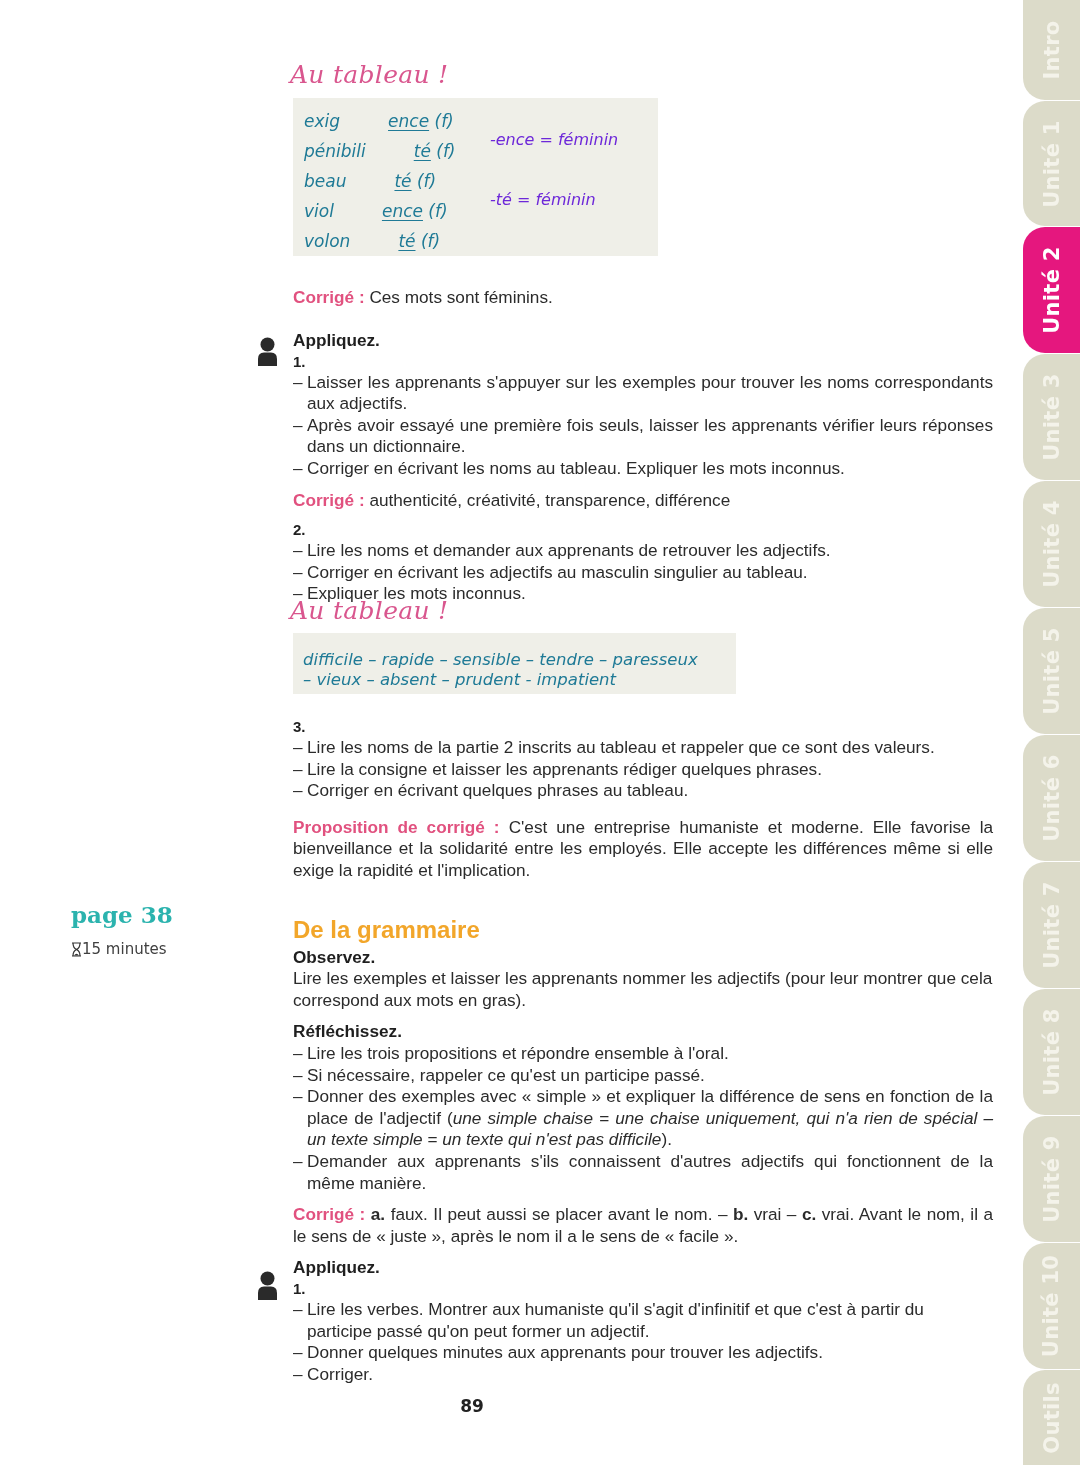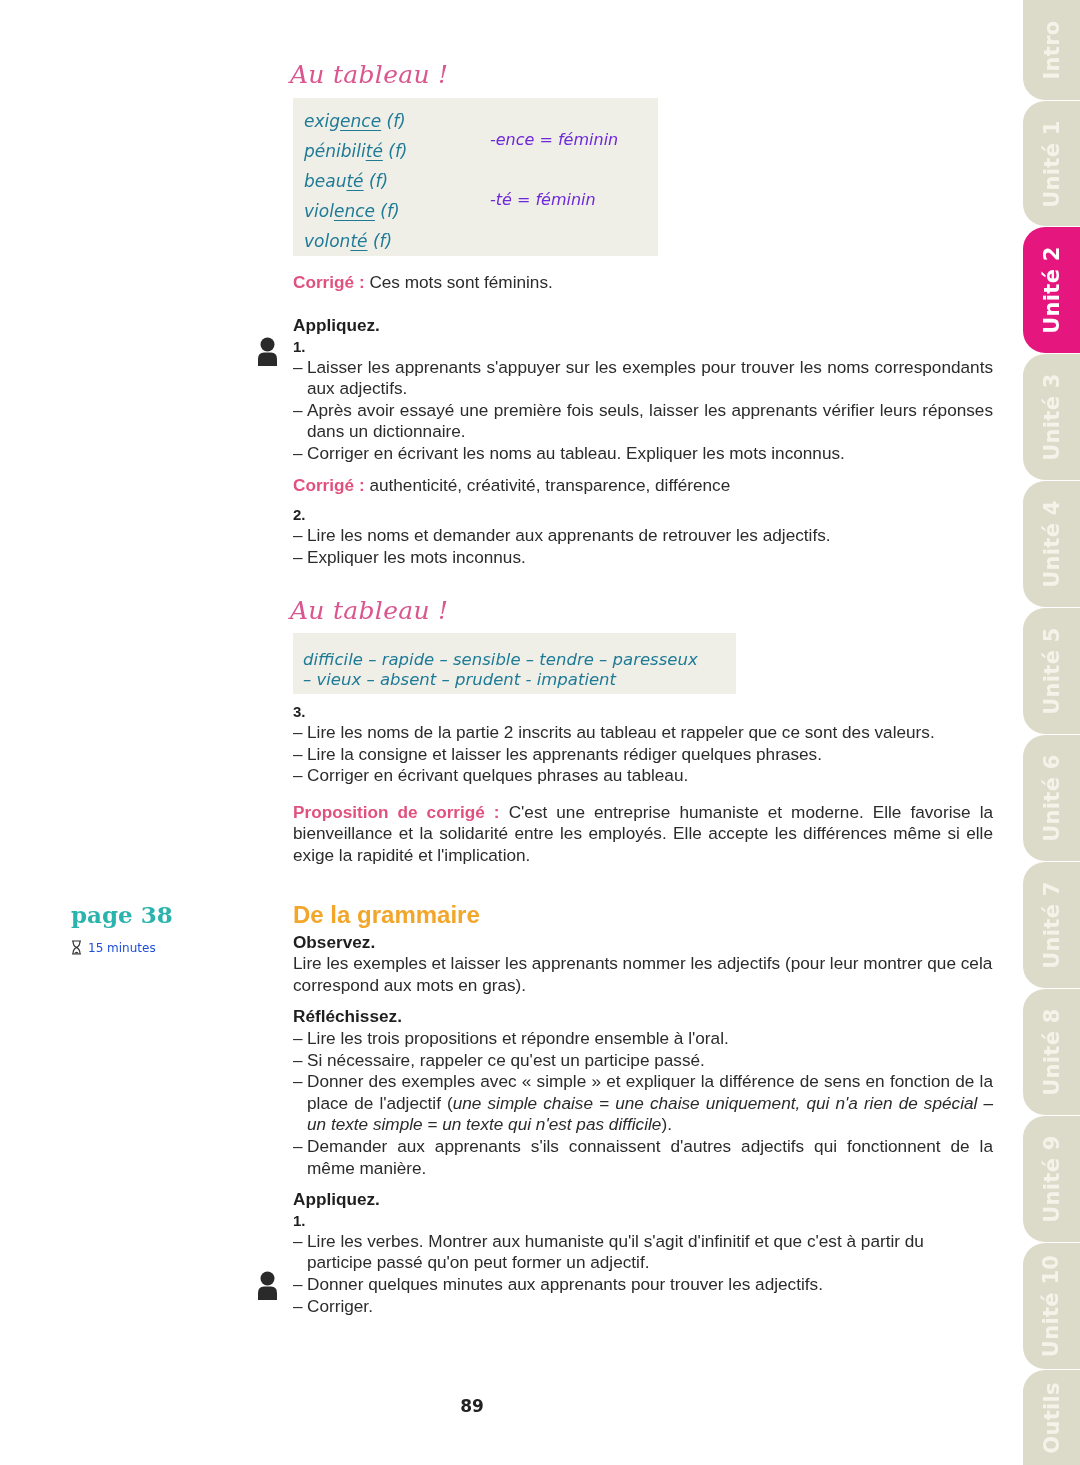--- a/index.html
+++ b/index.html
@@ -10,29 +10,29 @@
 
   
   .tabs { position: absolute; right: 0; top: 0; width: 57px; height: 1465px; }
   .tab { position: absolute; right: 0; width: 57px; background: #dcdbc9; border-radius: 22px 0 0 22px; display: flex; align-items: center; justify-content: center; }
   .tab.active { background: #e5177e; }
   .tab-label { transform: rotate(-90deg); white-space: nowrap; font-family: "DejaVu Sans", sans-serif; font-weight: bold; font-size: 21px; color: #ffffff; letter-spacing: 0.3px; }
   .tab:not(.active) .tab-label { color: #f4f3ea; }
 
   
   .margin-page { position: absolute; left: 71px; top: 901px; font-family: "DejaVu Serif", serif; font-weight: bold; font-size: 23px; color: #2bb3ae; }
-  .margin-time { position: absolute; left: 71px; top: 940px; font-family: "DejaVu Sans", sans-serif; font-size: 12px; color: #1d4ed8; display: flex; align-items: center; gap: 6px; }
+  .margin-time { position: absolute; left: 71px; top: 940px; font-family: "DejaVu Sans", sans-serif; font-size: 15px; color: #404040; display: flex; align-items: center; }
   .hourglass { width: 11px; height: 15px; }
 
   
-  .col { position: absolute; left: 293px; width: 700px; font-family: "Liberation Sans", sans-serif; font-size: 17.2px; line-height: 21.6px; color: #2b2b2b; }
+  .col { position: absolute; left: 293px; width: 700px; font-family: "Liberation Sans", sans-serif; font-size: 17.2px; line-height: 21.6px; color: #2b2b2b; margin-top: 15px; }
   .board-title { position: absolute; left: 290px; font-family: "DejaVu Serif", serif; font-style: italic; font-size: 25px; color: #d9568e; letter-spacing: 0.3px; }
   .board { position: absolute; left: 293px; background: #efefe8; }
   .hand { font-family: "DejaVu Sans", sans-serif; font-style: italic; font-size: 17px; color: #1f7a96; }
-  .hand u { text-decoration-thickness: 1px; text-underline-offset: 3px; }
+  .hand u { text-decoration-thickness: 1px; text-underline-offset: 3px; margin-left: 48px; }
   .green { font-family: "DejaVu Sans", sans-serif; font-style: italic; font-size: 16px; color: #6d28d9; position: absolute; }
 
   .pink { color: #e1517f; font-weight: bold; }
   .h { font-weight: bold; color: #1f1f1f; }
   .dash-list { list-style: none; }
   .dash-list li { position: relative; padding-left: 14px; }
   .dash-list li::before { content: "–"; position: absolute; left: 0; }
   .justify { text-align: justify; }
   .section-title { font-weight: bold; font-size: 24px; color: #f2a62a; }
 
@@ -112,20 +112,21 @@
       <li>Laisser les apprenants s'appuyer sur les exemples pour trouver les noms correspondants aux adjectifs.</li>
       <li>Après avoir essayé une première fois seuls, laisser les apprenants vérifier leurs réponses dans un dictionnaire.</li>
       <li>Corriger en écrivant les noms au tableau. Expliquer les mots inconnus.</li>
     </ul>
     <div style="margin-top:10px;">
       <span class="pink">Corrigé :</span><span> authenticité, créativité, transparence, différence</span>
     </div>
     <div class="h" style="margin-top:9px;font-size:15px;line-height:20px;">2.</div>
     <ul class="dash-list">
       <li>Lire les noms et demander aux apprenants de retrouver les adjectifs.</li>
+      <li>Corriger en écrivant les adjectifs au masculin singulier au tableau.</li>
       <li>Expliquer les mots inconnus.</li>
     </ul>
   </div>
 
   <div class="board-title" style="top:596px;">Au tableau !</div>
   <div class="board" style="top:633px;width:443px;height:61px;">
     <div class="hand" style="position:absolute;left:10px;top:8px;line-height:20px;font-size:16.5px;margin-top:9px;">
       <div>difficile – rapide – sensible – tendre – paresseux</div>
       <div>– vieux – absent – prudent - impatient</div>
     </div>
@@ -158,20 +159,24 @@
     <div>Lire les exemples et laisser les apprenants nommer les adjectifs (pour leur montrer que cela correspond aux mots en gras).</div>
 
     <div class="h" style="margin-top:10px;">Réfléchissez.</div>
     <ul class="dash-list justify">
       <li>Lire les trois propositions et répondre ensemble à l'oral.</li>
       <li>Si nécessaire, rappeler ce qu'est un participe passé.</li>
       <li><span>Donner des exemples avec « simple » et expliquer la différence de sens en fonction de la place de l'adjectif (</span><i>une simple chaise = une chaise uniquement, qui n'a rien de spécial – un texte simple = un texte qui n'est pas difficile</i><span>).</span></li>
       <li>Demander aux apprenants s'ils connaissent d'autres adjectifs qui fonctionnent de la même manière.</li>
     </ul>
 
+    <div class="justify" style="margin-top:10px;">
+      <span class="pink">Corrigé :</span>
+      <b>a.</b><span> faux. Il peut aussi se placer avant le nom. – </span><b>b.</b><span> vrai – </span><b>c.</b><span> vrai. Avant le nom, il a le sens de « juste », après le nom il a le sens de « facile ».</span>
+    </div>
 
     <div class="h" style="margin-top:10px;">Appliquez.</div>
     <div class="h" style="font-size:15px;line-height:20px;">1.</div>
     <ul class="dash-list">
       <li>Lire les verbes. Montrer aux humaniste qu'il s'agit d'infinitif et que c'est à partir du participe passé qu'on peut former un adjectif.</li>
       <li>Donner quelques minutes aux apprenants pour trouver les adjectifs.</li>
       <li>Corriger.</li>
     </ul>
   </div>
 

